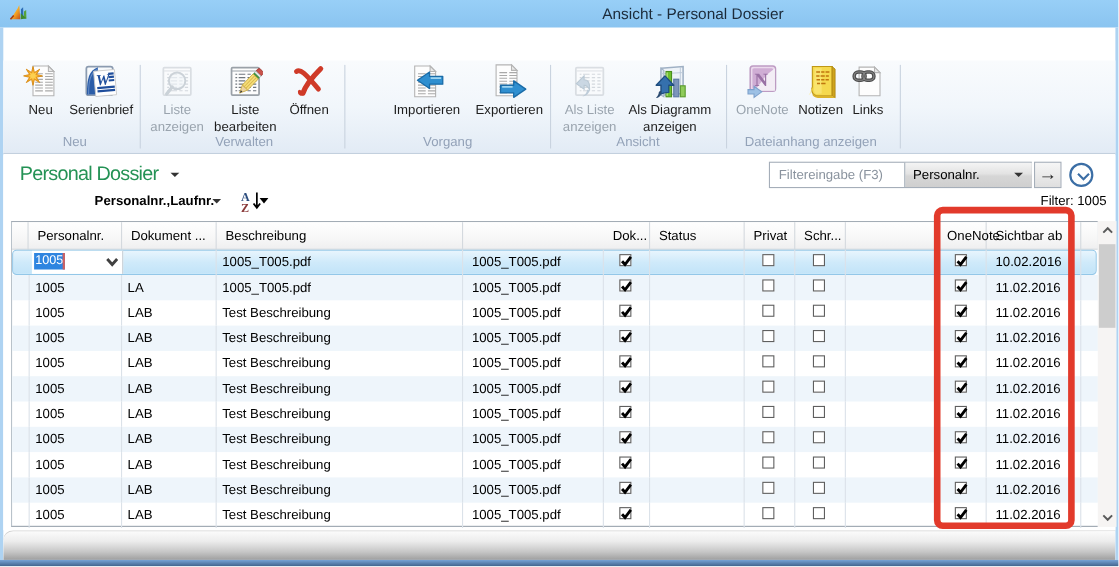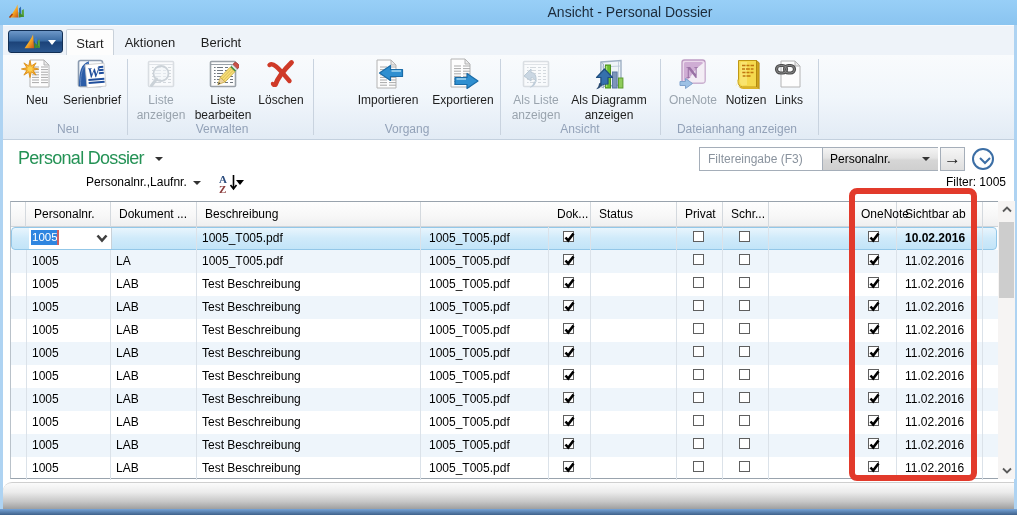--- a/index.html
+++ b/index.html
@@ -110,34 +110,20 @@
       <path d="M1.5 14.5 C5 9 8 5.5 9.5 1.5 L10.5 14.5 Z" fill="url(#gy)"></path>
       <path d="M1.5 14.5 L4.5 11" stroke="#a33c14" stroke-width="1.4"></path>
       <path d="M11 5.5 L13 3.5 L13.4 14 L11.2 14.3 Z" fill="#2e6db5"></path>
       <path d="M13.8 7.5 L15.8 6 L16 14 L13.9 14 Z" fill="#57a33a"></path>
       <path d="M10.8 9 L16 13.5 L10.9 14.5 Z" fill="#3f8a2e"></path>
     </svg>
   </div>
   <div class="sideborder" style="left:0;"></div>
   <div class="sideborder" style="left:1014px;"></div>
 
-  <div id="tabrow">
-    <div id="appbtn">
-      <svg style="position:absolute;left:14px;top:2px;" width="18" height="18" viewBox="0 0 17 17">
-        <path d="M1.5 14.5 C5 9 8 5.5 9.5 1.5 L10.5 14.5 Z" fill="url(#gy)"></path>
-        <path d="M11 5.5 L13 3.5 L13.4 14 L11.2 14.3 Z" fill="#3a7ec5"></path>
-        <path d="M13.8 7.5 L15.8 6 L16 14 L13.9 14 Z" fill="#57a33a"></path>
-        <path d="M10.8 9 L16 13.5 L10.9 14.5 Z" fill="#3f8a2e"></path>
-      </svg>
-      <div class="arr"></div>
-      </div>
-    <div class="tab active" style="left:63px; width:48px;">Start</div>
-    <div class="tab" style="left:112px; width:70px;">Aktionen</div>
-    <div class="tab" style="left:188px; width:60px;">Bericht</div>
-  </div>
 
   <div id="ribbon">
 <div class="rbtn" style="left:12px;width:44px;">
         <span class="icon"><svg width="32" height="32" viewBox="0 0 32 32">
             <path d="M9 2 h14 l5 5 v22 h-19 z" fill="#fdfdfd" stroke="#b4b4b4" stroke-width="1"></path>
             <path d="M23 2 l5 5 h-5 z" fill="#e9e9e9" stroke="#b4b4b4" stroke-width="1"></path>
             <path d="M11 9 h7 M20 9 h7 M11 11.6 h7 M20 11.6 h7 M11 14.2 h7 M20 14.2 h7 M11 16.8 h7 M20 16.8 h7 M11 19.400000000000002 h7 M20 19.400000000000002 h7 M11 22.000000000000004 h7 M20 22.000000000000004 h7 M11 24.600000000000005 h7 M20 24.600000000000005 h7" stroke="#a9a9a9" stroke-width="1" fill="none"></path>
             <polygon points="9.0,2.4 10.3,7.9 15.1,4.9 12.1,9.7 17.6,11.0 12.1,12.3 15.1,17.1 10.3,14.1 9.0,19.6 7.7,14.1 2.9,17.1 5.9,12.3 0.4,11.0 5.9,9.7 2.9,4.9 7.7,7.9" fill="#f5a623" stroke="#d88a10" stroke-width="0.8"></polygon>
             <polygon points="9.0,6.4 9.8,9.0 12.3,7.7 11.0,10.2 13.6,11.0 11.0,11.8 12.3,14.3 9.8,13.0 9.0,15.6 8.2,13.0 5.7,14.3 7.0,11.8 4.4,11.0 7.0,10.2 5.7,7.7 8.2,9.0" fill="#fcd050"></polygon>
           </svg></span>
@@ -183,21 +169,21 @@
             </g>
           </svg></span>
         <span class="lbl">Liste<br>bearbeiten</span>
       </div>
 <div class="rbtn" style="left:248px;width:60px;">
         <span class="icon"><svg width="32" height="32" viewBox="0 0 32 32">
             <path d="M4.5 7 C8 4.5 12 8 24.5 23" stroke="#cf3a28" stroke-width="4.4" fill="none" stroke-linecap="round"></path>
             <path d="M26.5 4.5 C20 11 13 19 10.5 26.5" stroke="#cf3a28" stroke-width="4.8" fill="none" stroke-linecap="round"></path>
             <path d="M10.5 26.8 c-1.4 1.2 -3.2 0.4 -3 -1.4" stroke="#cf3a28" stroke-width="3.4" fill="none" stroke-linecap="round"></path>
           </svg></span>
-        <span class="lbl">Löschen</span>
+        <span class="lbl">Öffnen</span>
       </div>
 <div class="rbtn" style="left:349px;width:72px;">
         <span class="icon"><svg width="32" height="32" viewBox="0 0 32 32">
             <path d="M5 2 h14 l5 5 v23 h-19 z" fill="#fdfdfd" stroke="#b4b4b4" stroke-width="1"></path>
             <path d="M19 2 l5 5 h-5 z" fill="#e9e9e9" stroke="#b4b4b4" stroke-width="1"></path>
             <path d="M8 9 h7 M17 9 h7 M8 11.6 h7 M17 11.6 h7 M8 14.2 h7 M17 14.2 h7 M8 16.8 h7 M17 16.8 h7 M8 19.400000000000002 h7 M17 19.400000000000002 h7 M8 22.000000000000004 h7 M17 22.000000000000004 h7 M8 24.600000000000005 h7 M17 24.600000000000005 h7 M8 27.200000000000006 h7 M17 27.200000000000006 h7" stroke="#a9a9a9" stroke-width="1" fill="none"></path>
             <g transform="translate(7.5,15) scale(1.0)">
               <path d="M0 0 L11 -7.5 L11 -3.5 L23 -3.5 L23 3.5 L11 3.5 L11 7.5 Z" fill="#2f8fd0" stroke="#1a6ca8" stroke-width="1.2" stroke-linejoin="round"></path>
               <path d="M12 -2 L21.5 -2" stroke="#9fd4f0" stroke-width="1.6"></path>
             </g>
@@ -299,21 +285,21 @@
     </div>
     <div id="gobtn">→</div>
     <div id="chevcirc">
         <svg width="14" height="10">
           <path d="M2 2 L7 7 L12 2" fill="none" stroke="#3b6ea5" stroke-width="2"></path>
         </svg>
       </div>
 
     <div id="sortrow">
       <span class="lbl" style="left:15px;margin-top:28px;">Sortieren:</span>
-      <span class="lbl" style="left:83px;">Personalnr.,Laufnr.</span>
+      <span class="lbl" style="left:83px;font-weight:bold;">Personalnr.,Laufnr.</span>
       <span class="dar" style="position:absolute; left:190px; top:9px; width:0; height:0; border-left:4px solid transparent; border-right:4px solid transparent; border-top:4px solid #333;"></span>
       <svg style="position:absolute;left:214px;top:1px;" width="28" height="20" viewBox="0 0 28 20">
         <text x="2" y="9.5" font-family="Liberation Serif, serif" font-size="11" font-weight="bold" fill="#2c4d7e">A</text>
         <text x="2" y="19.5" font-family="Liberation Serif, serif" font-size="11" font-weight="bold" fill="#8a3a3a">Z</text>
         <path d="M16.5 2 L16.5 15 M13.5 12 L16.5 16 L19.5 12" fill="none" stroke="#000" stroke-width="1.6"></path>
         <path d="M19 7 h8 l-4 5 z" fill="#000"></path>
       </svg>
       <span class="lbl" style="left:943px;">Filter: 1005</span>
     </div>
 
@@ -342,21 +328,21 @@
           </div>
   <div class="gcell" style="left:100px;width:86px;"></div>
   <div class="gcell" style="left:186px;width:224px;">1005_T005.pdf</div>
   <div class="gcell" style="left:410px;width:128px;padding-left:8px;">1005_T005.pdf</div>
   <div class="gcell" style="left:538px;width:42px;"></div>
   <div class="gcell" style="left:580px;width:86px;"></div>
   <div class="gcell" style="left:666px;width:46px;"></div>
   <div class="gcell" style="left:712px;width:46px;"></div>
   <div class="gcell" style="left:758px;width:84px;"></div>
   <div class="gcell" style="left:842px;width:44px;"></div>
-  <div class="gcell" style="left:886px;width:86px;padding-left:8px;font-weight:bold;">10.02.2016</div>
+  <div class="gcell" style="left:886px;width:86px;padding-left:8px;">10.02.2016</div>
   <div class="cb" style="left:552px;"><svg width="11" height="11" viewBox="0 0 11 11">
               <path d="M1.5 5.5 L4.2 8.5 L9.5 1.5" fill="none" stroke="#000" stroke-width="2.6"></path>
             </svg></div>
   <div class="cb" style="left:682px;"></div>
   <div class="cb" style="left:728px;"></div>
   <div class="cb" style="left:857px;"><svg width="11" height="11" viewBox="0 0 11 11">
               <path d="M1.5 5.5 L4.2 8.5 L9.5 1.5" fill="none" stroke="#000" stroke-width="2.6"></path>
             </svg></div>
 </div>
 <div class="grow alt">

